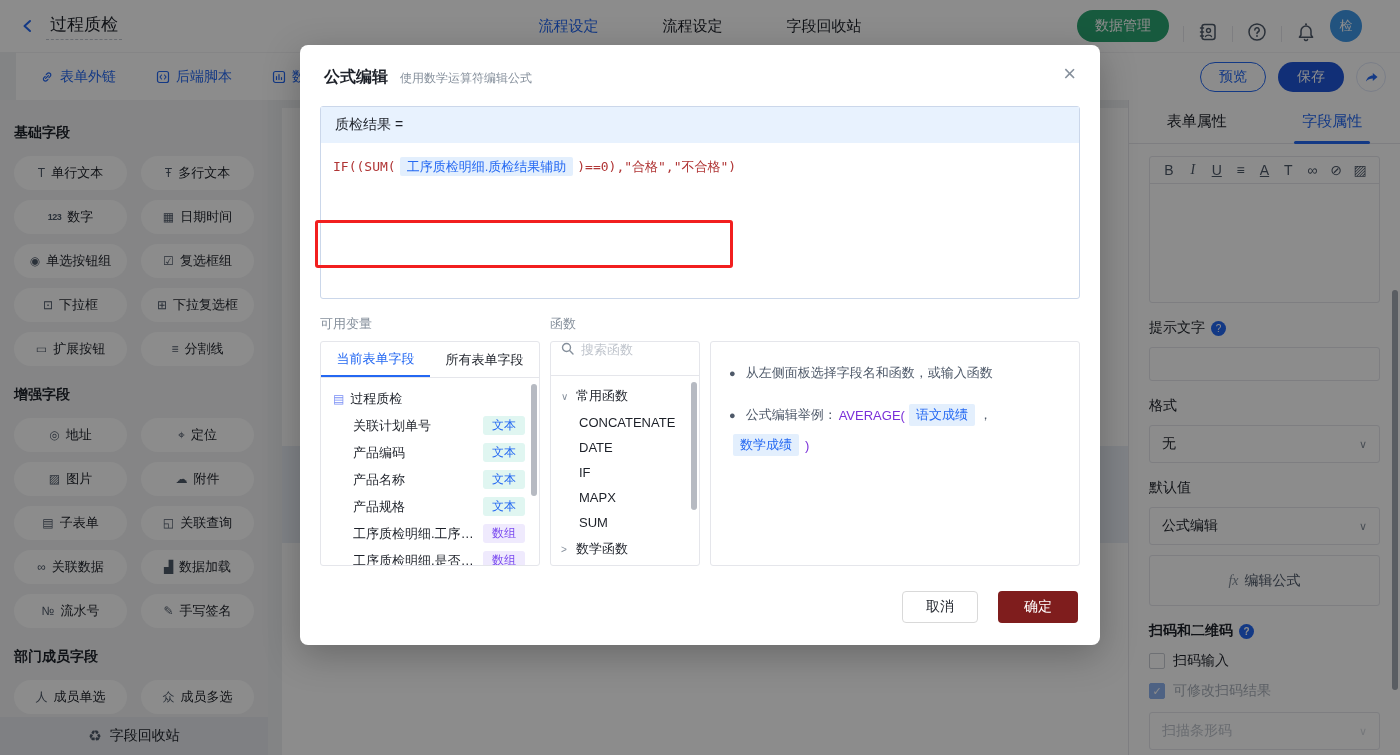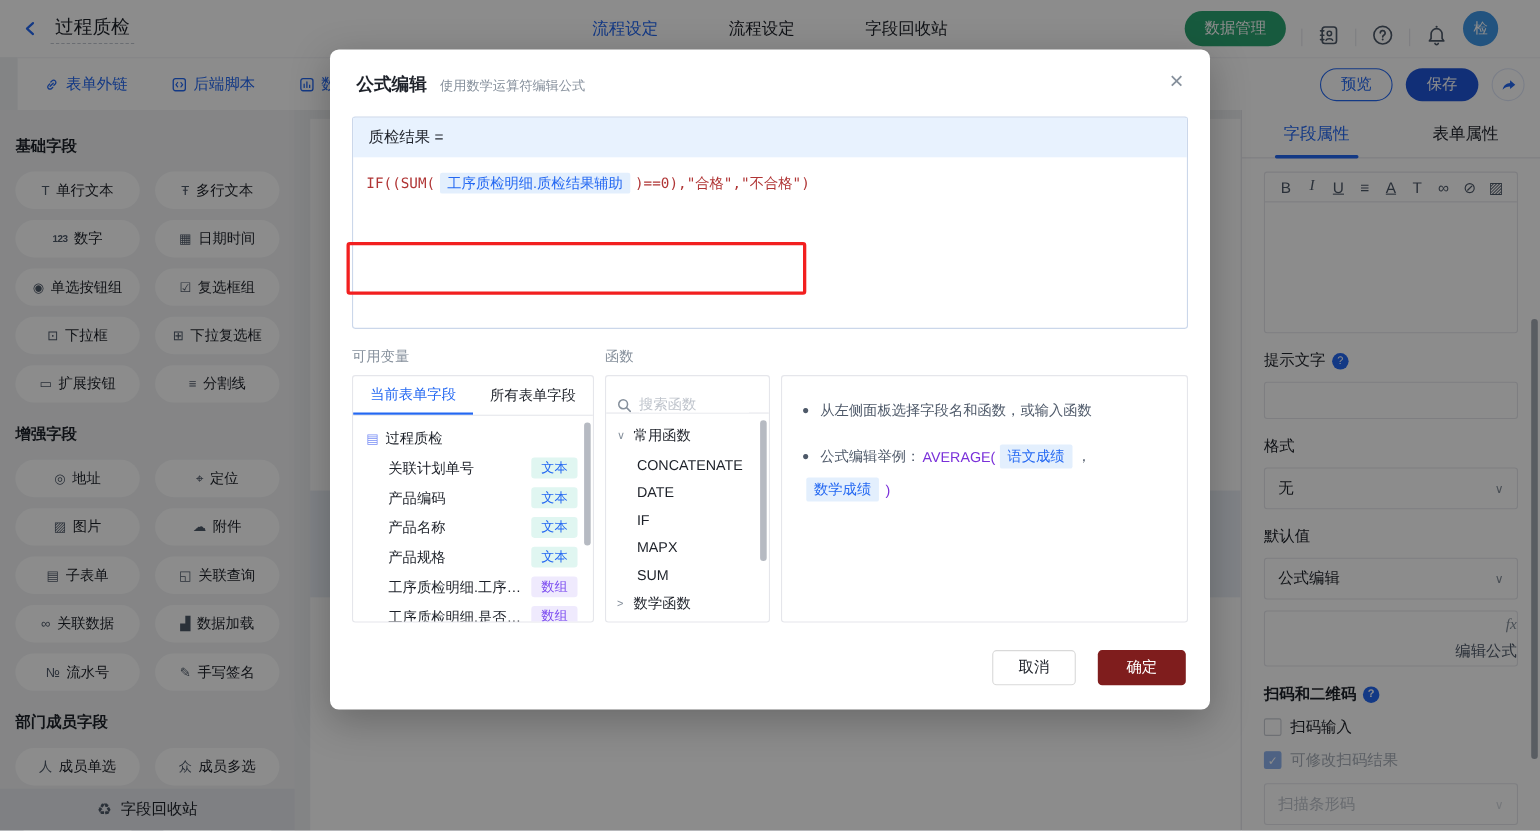--- a/index.html
+++ b/index.html
@@ -82,21 +82,21 @@
   .q-icon { width:15px; height:15px; border-radius:50%; background:#2468f2; color:#fff; font-size:10px;
             display:flex; align-items:center; justify-content:center; }
   .rb-input { width:100%; height:34px; border:1px solid #e5e6eb; border-radius:3px; font-size:14px;
               padding:0 10px; outline:none; background:#fff; }
   .rb-select { height:38px; border:1px solid #e5e6eb; border-radius:3px; display:flex; align-items:center;
                justify-content:space-between; padding:0 12px; font-size:14px; cursor:pointer; background:#fff; }
   .rb-select .caret { color:#86909c; font-size:11px; }
   .rb-select.disabled { color:#bfc4cc; }
   .rb-select.disabled .caret { color:#d6dae0; }
   .fx-btn { margin-top:10px; width:100%; height:51px; border:1px solid #e5e6eb; border-radius:3px; background:#fff;
-            display:flex; align-items:flex-end; justify-content:center; gap:6px; font-size:14px; color:#4e5969;flex-direction:column; }
+            display:flex; align-items:center; justify-content:center; gap:6px; font-size:14px; color:#4e5969; }
   .fx-glyph { font-style:italic; font-family:"Liberation Serif", serif; color:#86909c; }
   .check-row { display:flex; align-items:center; gap:8px; margin:12px 0; font-size:14px; }
   .cb { width:16px; height:16px; border:1px solid #c9cdd4; border-radius:2px; background:#fff; position:relative; }
   .cb.checked { background:#8fb3ef; border-color:#8fb3ef; }
   .cb.checked::after { content:"✓"; position:absolute; left:2.5px; top:0.5px; color:#fff; font-size:11px; }
   .check-row.dim .label { color:#a9b0ba; }
   .rb-scroll { position:absolute; right:2px; top:190px; width:6px; height:400px; background:#a3a9b3; border-radius:3px; }
 
   
   .overlay { position:absolute; inset:0; background:rgba(0,0,0,0.45); z-index:50; }
@@ -126,21 +126,21 @@
   .vp-list { padding:8px 6px; font-size:13px; }
   .vp-root { display:flex; align-items:center; gap:6px; padding:4px 6px; }
   .doc-icon { color:#7a8ff5; font-size:12px; }
   .vp-item { display:flex; align-items:center; justify-content:space-between; padding:4px 8px 4px 26px; cursor:pointer; }
   .vp-name { white-space:nowrap; overflow:hidden; text-overflow:ellipsis; max-width:128px; }
   .badge { font-size:12px; padding:1px 9px; border-radius:3px; }
   .badge.t { background:#e0f6f1; color:#2468f2; }
   .badge.a { background:#efeafd; color:#7b4bf0; }
   .vp-scroll { position:absolute; right:2px; top:42px; width:6px; height:112px; background:#b6bac2; border-radius:3px; }
   .fp { width:150px; }
-  .fp-search { display:flex; align-items:flex-end; gap:7px; height:34px; border-bottom:1px solid #e5e6eb; padding:0 10px; }
+  .fp-search { display:flex; align-items:flex-start; gap:7px; height:34px; border-bottom:1px solid #e5e6eb; padding:0 10px; }
   .fp-search input { border:none; outline:none; width:100px; font-size:13px; }
   .fp-search input::placeholder { color:#bfc4cc; }
   .fp-list { padding:6px 8px; font-size:13px; }
   .fp-group { display:flex; align-items:center; gap:5px; padding:5px 2px; cursor:pointer; }
   .fp-caret { color:#86909c; font-size:10px; width:10px; }
   .fp-item { padding:5px 2px 5px 20px; cursor:pointer; }
   .fp-scroll { position:absolute; right:2px; top:40px; width:6px; height:128px; background:#b6bac2; border-radius:3px; }
   .hp { flex:1; padding:14px 18px; font-size:13px; color:#4e5969; }
   .hp-line { display:flex; align-items:center; margin:8px 0 18px; flex-wrap:wrap; }
   .hp-bullet { color:#4e5969; margin-right:10px; font-size:11px; }
@@ -355,22 +355,22 @@
       <div class="cv-label" style="top: 209px;"><span>工</span></div>
       <div class="cv-box" style="top: 235px; height: 92px;"></div>
       <div class="cv-selected" style="top: 338px; height: 97px;"></div>
       <div class="cv-label" style="top: 347px;"><span class="req">*</span><span>质</span></div>
       <div class="cv-box" style="top: 373px; height: 40px;"></div>
     </div>
 </div>
 
 <div class="rightbar">
   <div class="rb-tabs" id="rb-tabs">
+      <div class="rb-tab">表单属性</div>
       <div class="rb-tab active">字段属性</div>
-      <div class="rb-tab">表单属性</div>
     </div>
   <div class="rb-body">
     <div class="richtext">
       <div class="rt-toolbar" id="rt-toolbar">
           <span class="rt-ic">B</span>
           <span class="rt-ic it">I</span>
           <span class="rt-ic u">U</span>
           <span class="rt-ic">≡</span>
           <span class="rt-ic u">A</span>
           <span class="rt-ic">T</span>

